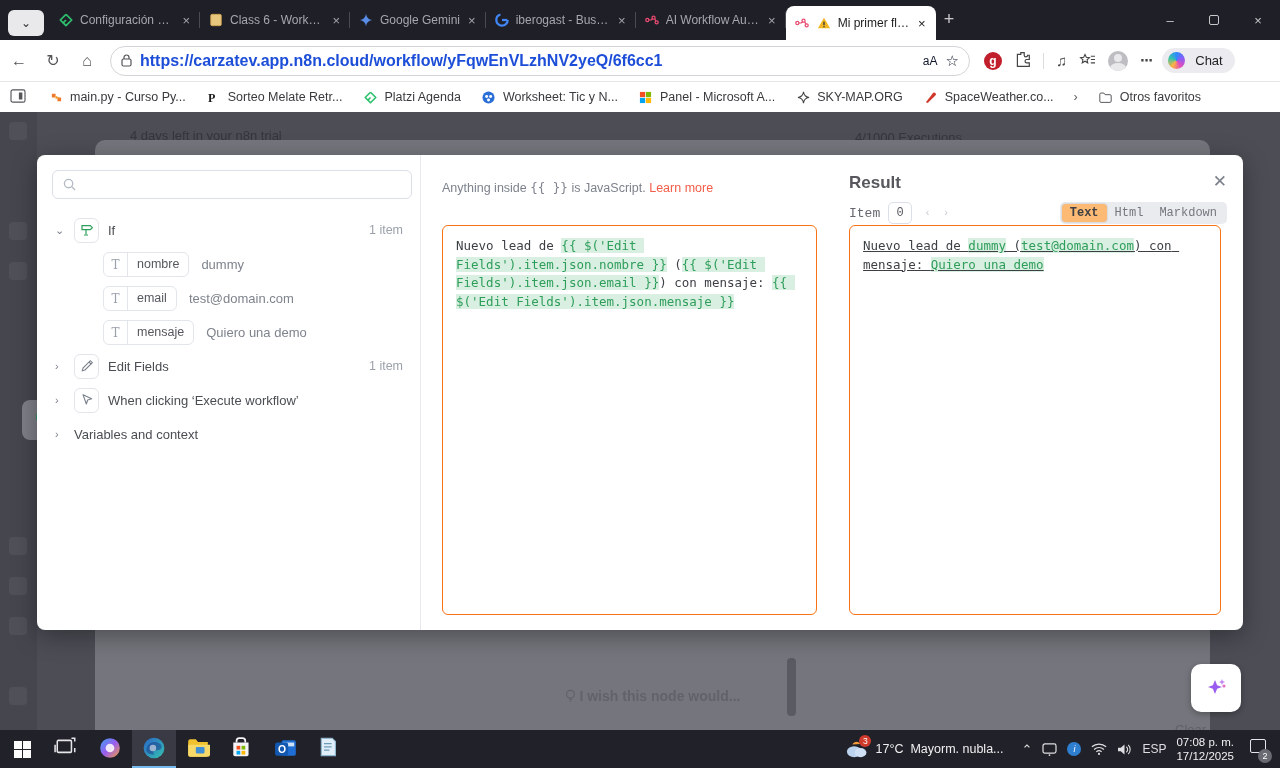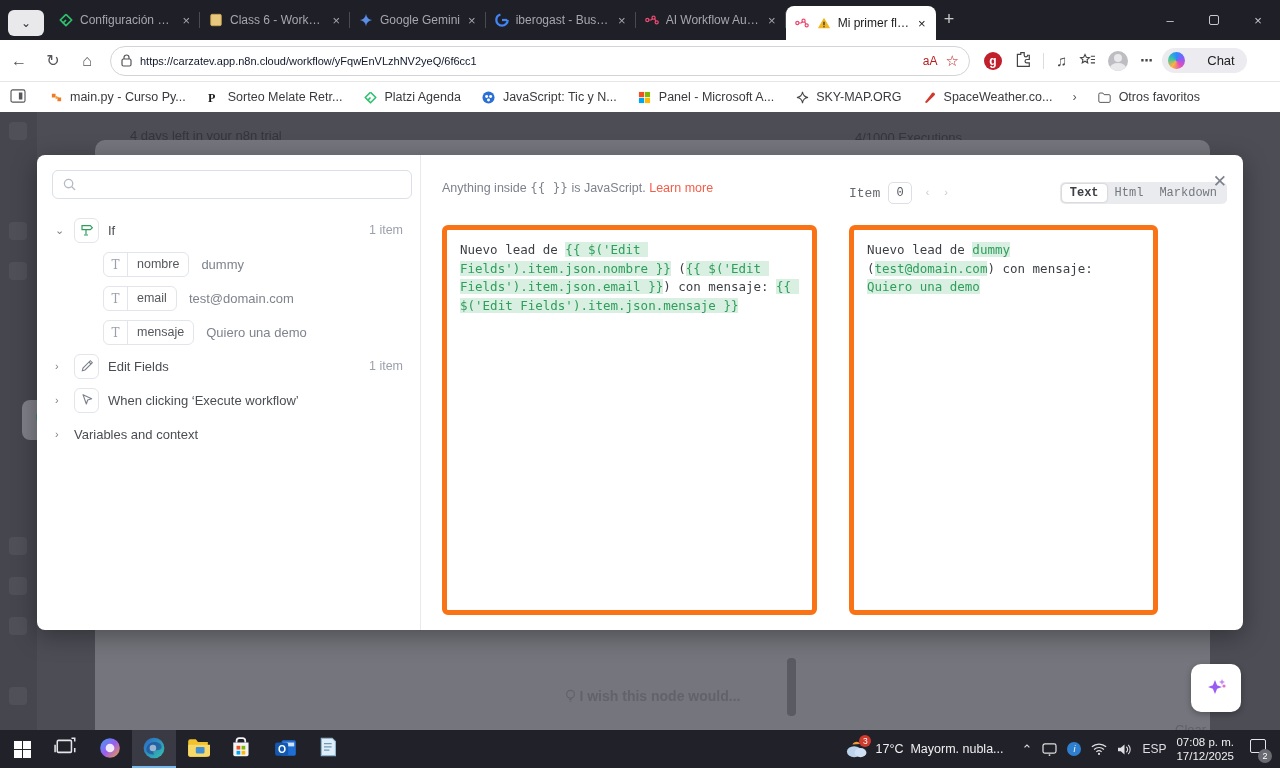--- a/index.html
+++ b/index.html
@@ -18,28 +18,28 @@
   .fav { width:16px; height:16px; display:inline-flex; align-items:center; justify-content:center; flex:none; }
   .fav svg { width:14px; height:14px; }
   #new-tab-btn { color:#c8c8cc; font-size:18px; margin:0 0 10px 8px; }
   #win-controls { margin-left:auto; display:flex; align-items:center; height:40px; }
   .winbtn { width:44px; height:40px; display:flex; align-items:center; justify-content:center; color:#c8c8cc; font-size:13px; }
   .maxglyph { width:10px; height:10px; border:1px solid #c8c8cc; border-radius:2px; }
 
   #urlbar { position:absolute; left:0; top:40px; width:1280px; height:42px; background:#ffffff; display:flex; align-items:center; border-bottom:1px solid #e6e6e6; }
   .navbtn { width:30px; height:30px; display:flex; align-items:center; justify-content:center; color:#55555a; font-size:16px; margin-left:4px; }
   #url-pill { height:30px; flex:none; width:860px; margin-left:8px; border:1px solid #d4d4d8; border-radius:15px; display:flex; align-items:center; padding:0 10px; gap:8px; color:#3c3c40; }
-  #url-text { flex:1; font-size:11px; color:#0f172a; white-space:nowrap; overflow:hidden; }
-  .pill-ico { color:#b91c1c; font-size:12px; display:flex; align-items:center; }
+  #url-text { flex:1; font-size:16px; color:#1d4ed8; white-space:nowrap; overflow:hidden;font-weight:bold; }
+  .pill-ico { color:#0f172a; font-size:12px; display:flex; align-items:center; }
   #browser-actions { display:flex; align-items:center; gap:12px; margin-left:14px; color:#444; }
   #grammarly-badge { width:18px; height:18px; border-radius:50%; background:#c21f2c; color:#fff; font-weight:bold; font-size:12px; display:flex; align-items:center; justify-content:center; }
   #avatar { width:20px; height:20px; border-radius:50%; background:#bdbdc2; position:relative; overflow:hidden; }
   #avatar:before { content:""; position:absolute; left:6px; top:3px; width:8px; height:8px; border-radius:50%; background:#e9e9ec; }
   #avatar:after { content:""; position:absolute; left:2px; top:12px; width:16px; height:10px; border-radius:50%; background:#e9e9ec; }
-  #copilot-pill { display:flex; align-items:center; gap:22px; background:#ececf0; border-radius:14px; padding:4px 12px 4px 6px; margin-left:8px; font-size:13px; color:#222; }
+  #copilot-pill { display:flex; align-items:center; gap:10px; background:#ececf0; border-radius:14px; padding:4px 12px 4px 6px; margin-left:8px; font-size:13px; color:#222; }
   .copilot-ball { width:17px; height:17px; border-radius:50%; background:conic-gradient(#2a8cff,#8a5cf5,#e24dbb,#ffb23e,#39c6a5,#2a8cff); }
 
   #bookmarks { position:absolute; left:0; top:82px; width:1036px; height:30px; background:#fff; display:flex; align-items:center; font-size:12.5px; color:#3a3a3e; }
   .bm { display:flex; align-items:center; gap:6px; padding:0 10px; white-space:nowrap; }
   .bm .fav svg { width:13px; height:13px; }
   #bm-panel-icon { margin-left:10px; color:#55555a; }
   .vdiv { width:1px; height:16px; background:#dcdcdf; }
   #bm-overflow { color:#55555a; padding:0 10px; }
 
   
@@ -75,34 +75,34 @@
   .fpill .ft { width:24px; text-align:center; color:#9ba1ab; font-size:12px; border-right:1px solid #e2e5ea; align-self:stretch; line-height:24px; font-family:"DejaVu Serif",serif; }
   .fpill .fn { padding:0 9px; color:#55585e; font-size:12.5px; }
   .fval { margin-left:12px; color:#7e838c; font-size:13px; }
   .bolt { margin-left:7px; }
 
   #col-mid { position:absolute; left:384px; top:0; width:410px; height:475px; padding:18px 0 0 21px; }
   .panel-title { font-size:17px; color:#56585d; font-weight:600; }
   #expr-sub { margin-top:7px; font-size:12.5px; color:#7d828c; }
   #expr-sub .mono { font-family:"DejaVu Sans Mono",monospace; }
   #learn-more { color:#f45d48; }
-  .codebox { border:5px solid #f97316; border-radius:6px; font-family:"DejaVu Sans Mono",monospace; font-size:12.5px; line-height:18.5px; color:#3c3f44; padding:11px 13px; white-space:pre-wrap; word-break:break-word; }
+  .codebox { border:1px solid #f97316; border-radius:6px; font-family:"DejaVu Sans Mono",monospace; font-size:12.5px; line-height:18.5px; color:#3c3f44; padding:11px 13px; white-space:pre-wrap; word-break:break-word; }
   #expr-box { position:absolute; left:21px; top:70px; width:375px; height:390px; }
   .seg.hl { background:#d9efe1; color:#2e9e5b; }
 
   #col-right { position:absolute; left:794px; top:0; width:412px; height:475px; padding:18px 16px 0 18px; }
   #result-head { display:flex; align-items:center; }
   #modal-close { position:absolute; right:16px; top:18px; color:#7d828c; font-size:17px; line-height:1; }
   #item-row { display:flex; align-items:center; margin-top:9px; color:#65686e; font-size:13px;font-family:Liberation Mono, monospace; }
   #item-box { margin-left:8px; min-width:24px; height:22px; border:1px solid #dbdfe7; border-radius:5px; display:flex; align-items:center; justify-content:center; color:#55585e; font-size:12px; padding:0 4px; }
   .pager { color:#c9cdd4; font-size:11px; margin-left:12px; }
   #mode-toggle { margin-left:auto; background:#e9ebef; border-radius:5px; display:flex; padding:2px; font-size:12px; }
   .mode { padding:2px 8px; color:#74777e; border-radius:4px; }
-  .mode.active { background:#ffffff; color:#3c3f44; font-weight:bold; box-shadow:0 0 2px rgba(0,0,0,.25); }
-  #result-box { position:absolute; left:18px; top:70px; width:309px; height:390px; }
+  .mode.active { background:#fdba74; color:#3c3f44; font-weight:bold; box-shadow:0 0 2px rgba(0,0,0,.25); }
+  #result-box { position:absolute; left:18px; top:70px; width:372px; height:390px;text-decoration:underline; }
 
   
   #taskbar { position:absolute; left:0; top:730px; width:1280px; height:38px; background:#212129; display:flex; align-items:center; color:#e6e6ea; }
   #start { width:44px; height:38px; display:flex; align-items:center; justify-content:center; }
   .wingrid { display:grid; grid-template-columns:8px 8px; grid-template-rows:8px 8px; gap:1px; }
   .wingrid i { background:#fdfdfd; }
   #tb-search { width:260px; height:30px; background:#f5f5f6; border:1px solid #8a8a90; display:flex; align-items:center; gap:8px; padding:0 8px; color:#3c3c40; }
   #tb-search .ph { flex:1; color:#444; font-size:13px; }
   .tbicon { width:44px; height:38px; display:flex; align-items:center; justify-content:center; position:relative; }
   .tbicon.active { background:#3a3a44; box-shadow:inset 0 -2px 0 #76b9ed; }
@@ -280,21 +280,21 @@
         </div>
         <div class="bm">
           <span class="fav">
             <svg viewBox="0 0 14 14">
               <circle cx="7" cy="7" r="6.5" fill="#2a6fd6"></circle>
               <circle cx="5" cy="6" r="1.6" fill="#fff"></circle>
               <circle cx="9.3" cy="6" r="1.6" fill="#fff"></circle>
               <circle cx="7" cy="9.6" r="1.6" fill="#fff"></circle>
             </svg>
           </span>
-          <span>JavaScript: Tic y N...</span>
+          <span>Worksheet: Tic y N...</span>
         </div>
         <div class="bm">
           <span class="fav">
             <svg viewBox="0 0 14 14">
               <rect x="1" y="1" width="5.6" height="5.6" fill="#f25022"></rect>
               <rect x="7.4" y="1" width="5.6" height="5.6" fill="#7fba00"></rect>
               <rect x="1" y="7.4" width="5.6" height="5.6" fill="#00a4ef"></rect>
               <rect x="7.4" y="7.4" width="5.6" height="5.6" fill="#ffb900"></rect>
             </svg>
           </span>
@@ -449,20 +449,23 @@
         <div id="expr-sub">
           <span>Anything inside</span>
           <span class="mono">{{  }}</span>
           <span>is JavaScript.</span>
           <span id="learn-more">Learn more</span>
         </div>
         <div id="expr-box" class="codebox"><span class="seg">Nuevo lead de </span><span class="seg hl">{{ $('Edit Fields').item.json.nombre }}</span><span class="seg"> (</span><span class="seg hl">{{ $('Edit Fields').item.json.email }}</span><span class="seg">) con mensaje: </span><span class="seg hl">{{ $('Edit Fields').item.json.mensaje }}</span></div>
       </div>
 
       <div id="col-right">
+        <div id="result-head">
+          <span class="panel-title">Result</span>
+        </div>
         <span id="modal-close">✕</span>
         <div id="item-row">
           <span>Item</span>
           <span id="item-box">0</span>
           <span class="pager">‹</span>
           <span class="pager">›</span>
           <div id="mode-toggle">
               <span class="mode active">Text</span>
               <span class="mode">Html</span>
               <span class="mode">Markdown</span>

